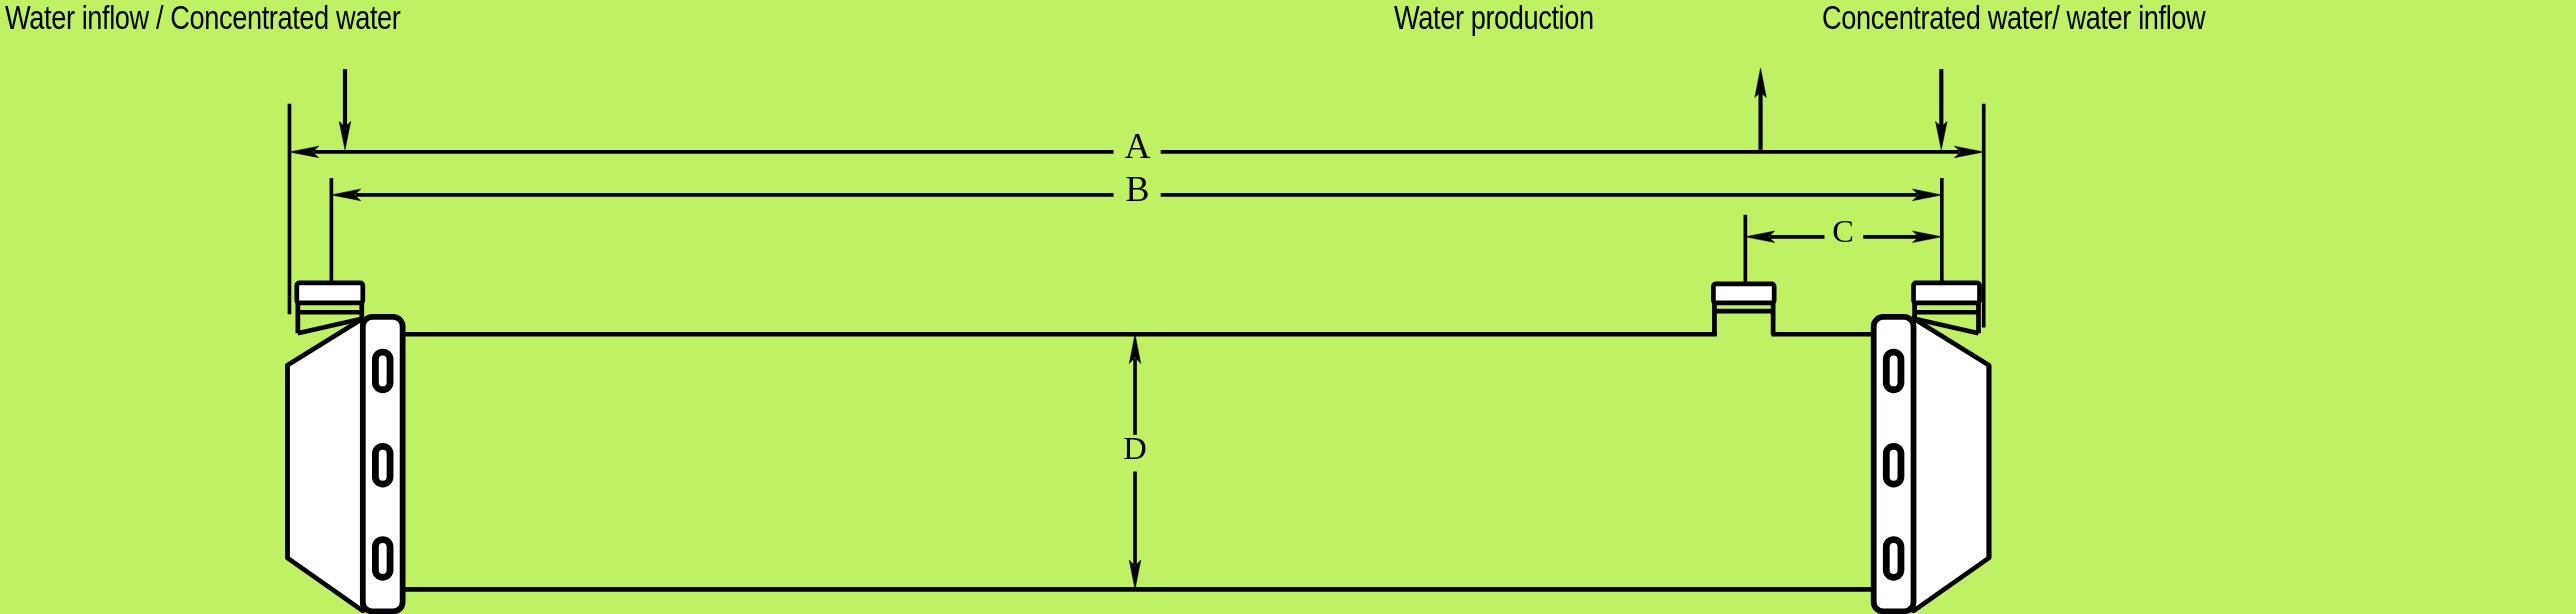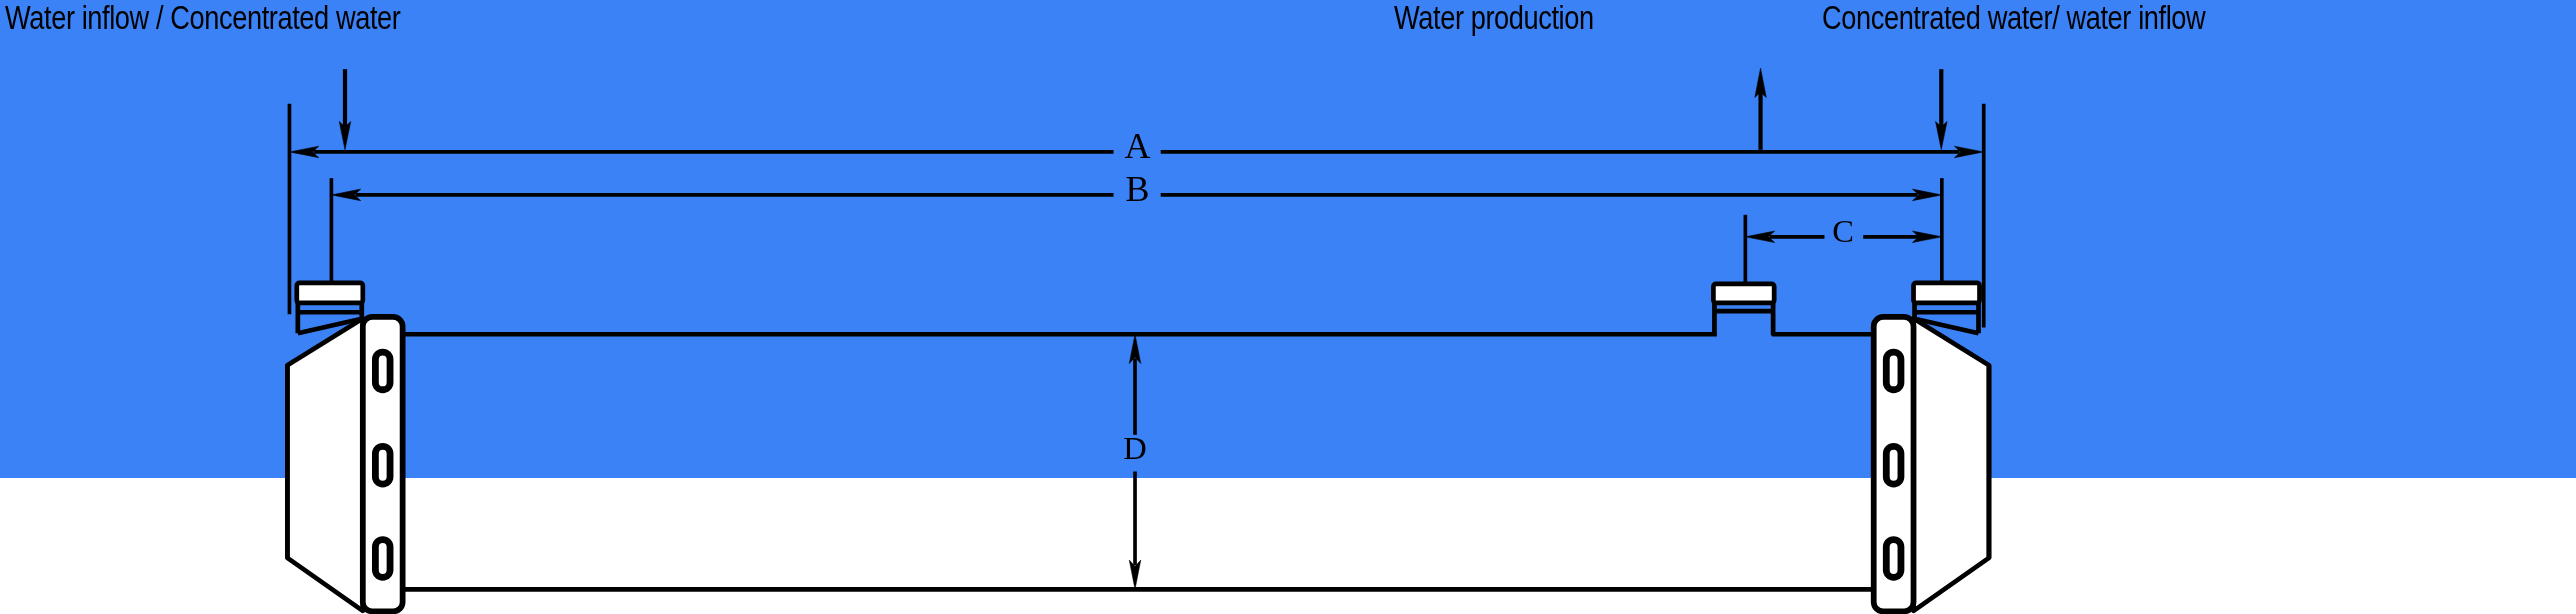--- a/index.html
+++ b/index.html
@@ -2,21 +2,21 @@
 <html style="font-size:8.4px"><head>
 <meta charset="utf-8">
 <style>
   html,body{margin:0;padding:0;background:#ffffff;}
   body{
     width:2576px;height:614px;
     font-family:"Liberation Sans", sans-serif;
     overflow:hidden;
     position:relative;
   }
-  #stage{position:relative;width:2576px;height:478px;background:#3b82f6;}
+  #stage{position:relative;width:2576px;height:614px;background:#bef264;}
   #svgroot{position:absolute;left:0;top:0;width:2576px;height:614px;display:block;}
   .lbl{
     position:absolute;
     font-family:"Liberation Sans", sans-serif;
     color:#000;
     white-space:nowrap;
     line-height:1;
     transform:scaleX(0.80);
     transform-origin:left top;
     letter-spacing:-0.5px;

